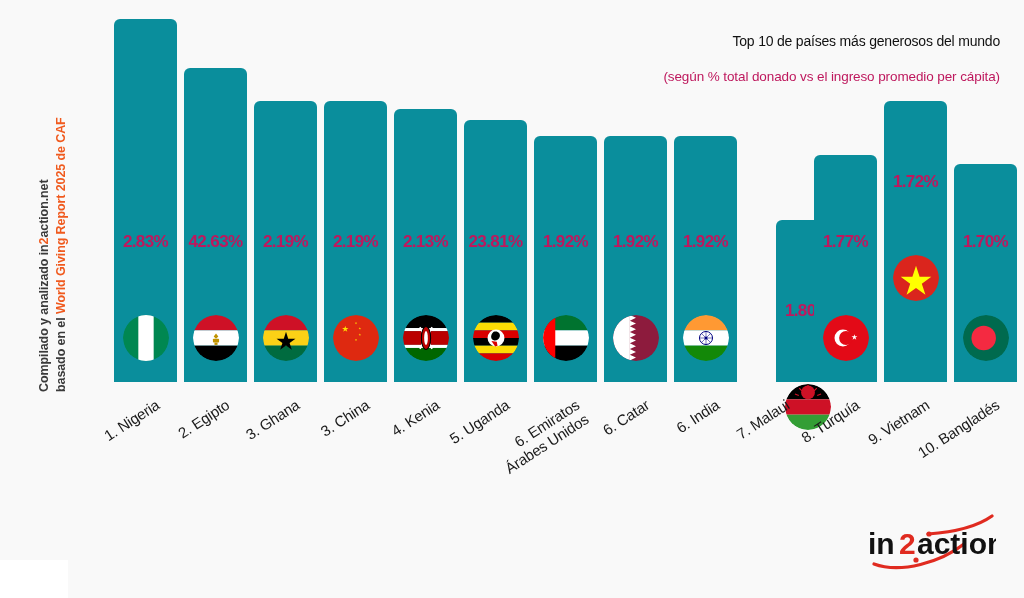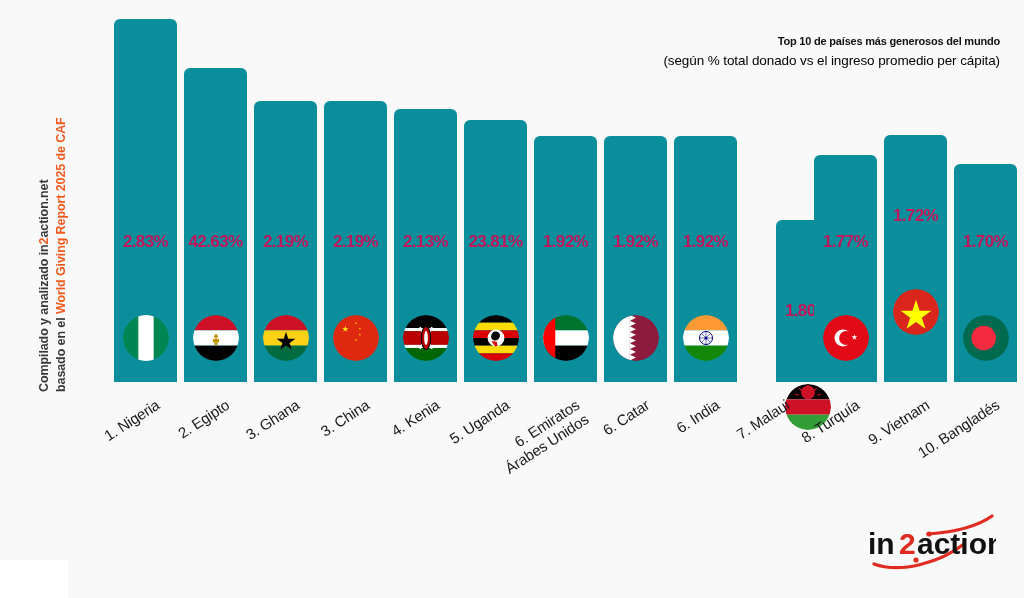--- a/index.html
+++ b/index.html
@@ -29,24 +29,24 @@
     font-size: 12.5px; line-height: 17px; white-space: nowrap;
     color: #3a3a3a; font-weight: 600; letter-spacing: -0.1px;
   }
   .side-credit .accent { color: #f05a1e; font-weight: 700; }
   .side-credit .dark { color: #3a3a3a; }
   .side-credit .bold2 { color: #f05a1e; font-weight: 800; }
 
   
   .title-block { position: absolute; right: 24px; top: 30px; text-align: right; }
   .chart-title {
-    font-size: 11px; font-weight: 700; color: #111; letter-spacing: -0.2px; line-height: 22px;
+    font-size: 14px; font-weight: 400; color: #111; letter-spacing: -0.2px; line-height: 22px;
   }
   .chart-subtitle {
-    font-size: 13.5px; font-weight: 400; color: #000000; letter-spacing: -0.1px; margin-top: 0; line-height: 18px;
+    font-size: 13.5px; font-weight: 400; color: #be185d; letter-spacing: -0.1px; margin-top: 16px; line-height: 18px;
   }
 
   
   .plot { position: absolute; left: 0; top: 0; width: 1024px; height: 382px; }
   .bar-wrap { position: absolute; bottom: 0; }
   .bar {
     position: absolute; left: 0; bottom: 0; width: 100%;
     background: #0a8e9c;
     border-radius: 6px 6px 0 0;
   }
@@ -266,21 +266,21 @@
       <div class="bar-wrap" style="left: 814px; width: 63px; height: 227.035px;">
         <div class="bar" style="height: 100%; background: rgb(10, 142, 156);"></div>
         <div class="bar-value" style="top: 77.0353px; text-align: center;">1.77%</div>
         <div class="flag" style="width: 46px; height: 46px; top: 160.035px;"><svg viewBox="0 0 60 60" width="46" height="46">
             <circle cx="30" cy="30" r="30" fill="#e30a17"></circle>
             <circle cx="26" cy="30" r="11" fill="#fff"></circle>
             <circle cx="30" cy="30" r="9" fill="#e30a17"></circle>
             <path d="M41 30 l2.4 7.3 -6.2-4.5 7.6 0 -6.2 4.5z" fill="#fff" transform="translate(0,-5)"></path>
           </svg></div>
       </div>
-      <div class="bar-wrap" style="left: 884px; width: 63px; height: 247px;">
+      <div class="bar-wrap" style="left: 884px; width: 63px; height: 281px;">
         <div class="bar" style="height: 100%; background: rgb(10, 142, 156);"></div>
         <div class="bar-value" style="top: 70.6219px;">1.72%</div>
         <div class="flag" style="width: 46px; height: 46px; top: 153.622px;"><svg viewBox="0 0 60 60" width="46" height="46">
             <circle cx="30" cy="30" r="30" fill="#da251d"></circle>
             <path d="M30 14 l4.7 14.5 15.3 0 -12.4 9 4.7 14.5 -12.3-9 -12.3 9 4.7-14.5 -12.4-9 15.3 0z" fill="#ffff00"></path>
           </svg></div>
       </div>
       <div class="bar-wrap" style="left: 954px; width: 63px; height: 218.057px;">
         <div class="bar" style="height: 100%; background: rgb(10, 142, 156);"></div>
         <div class="bar-value" style="top: 68.0565px;">1.70%</div>

